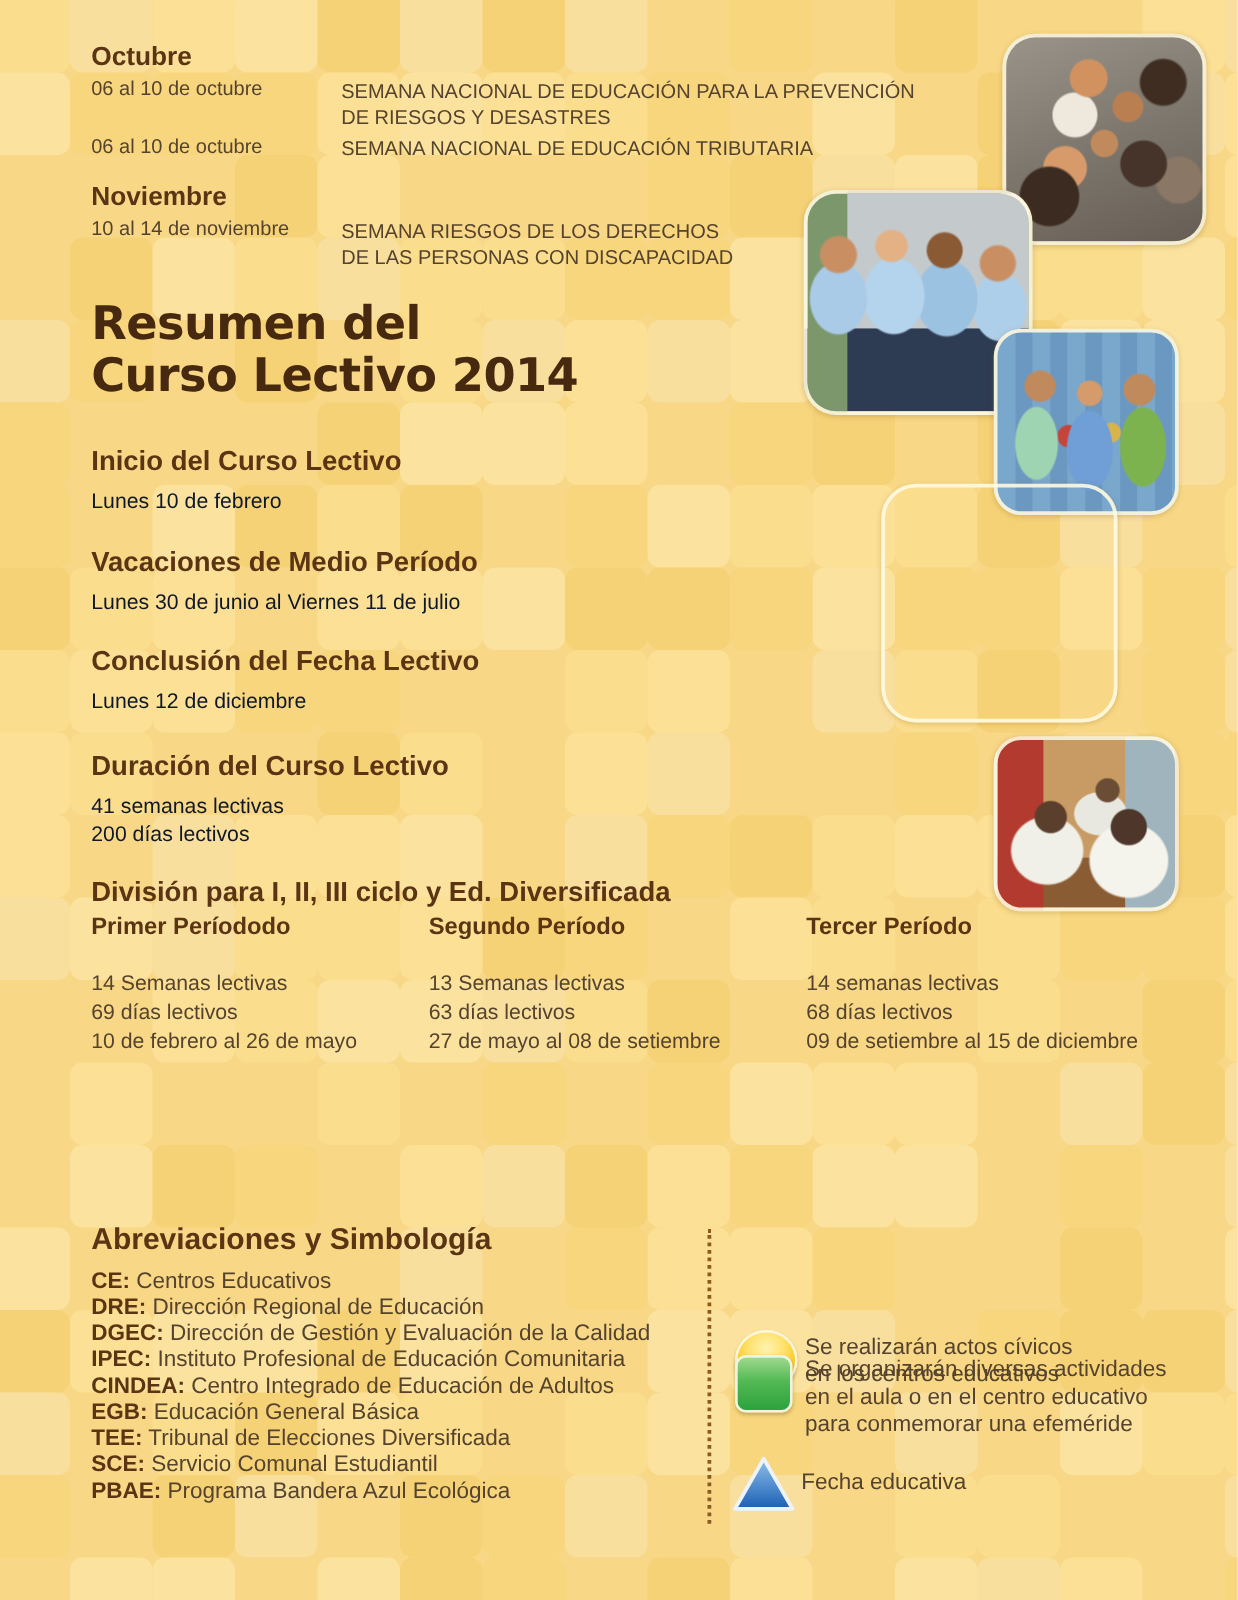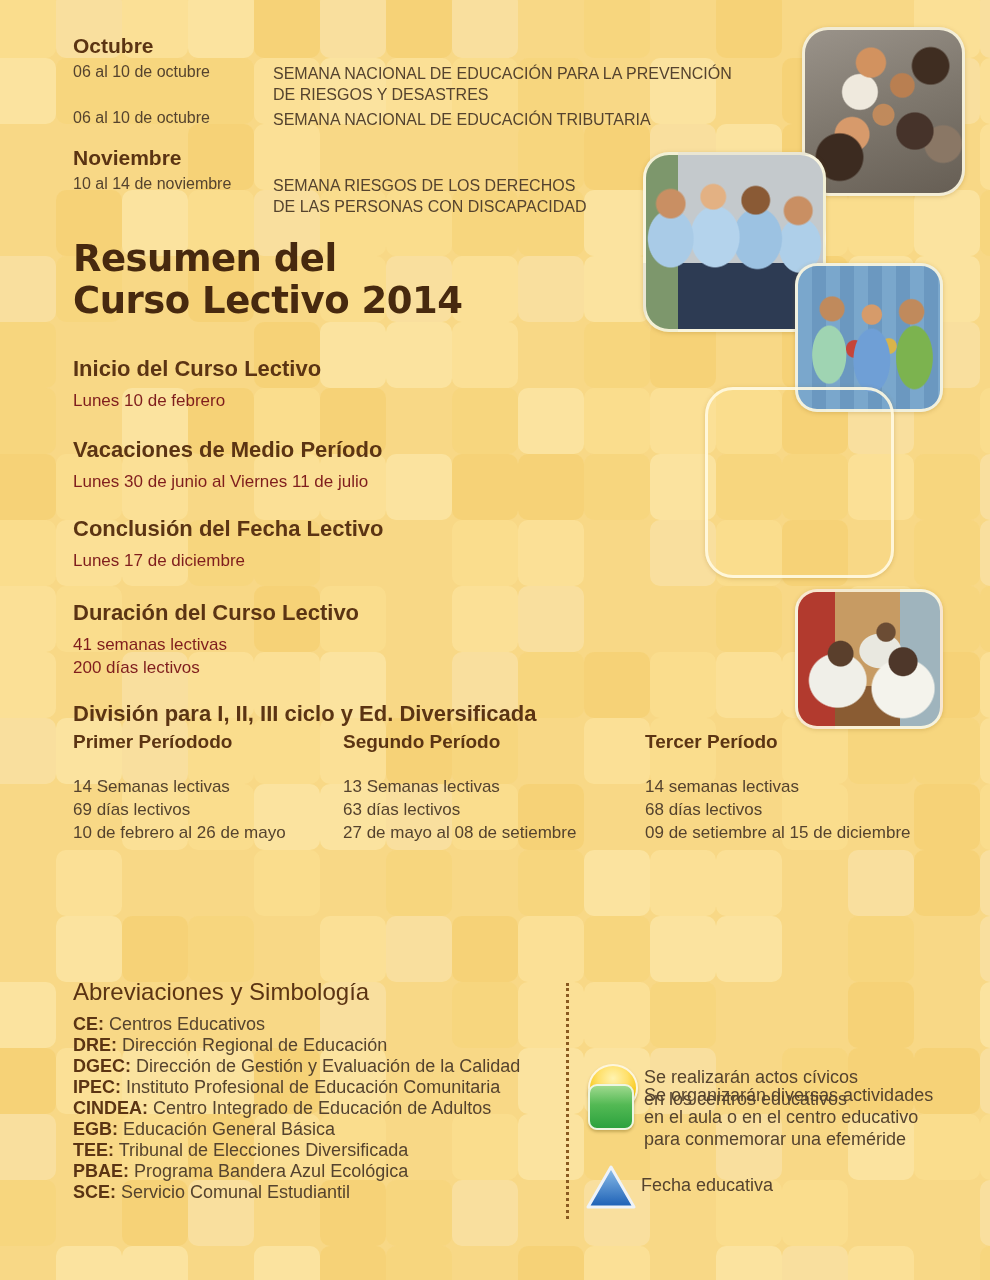--- a/index.html
+++ b/index.html
@@ -17,28 +17,28 @@
   .event-row{display:grid;grid-template-columns:200px 1fr;margin-bottom:4px;}
   .event-date{font-size:16px;color:#55432e;}
   .event-desc{font-size:16px;color:#55432e;white-space:pre-line;line-height:21px;}
 
   .big-title{
     font-family:"DejaVu Sans",sans-serif;
     font-size:37px;line-height:42px;font-weight:800;color:#47290f;
     letter-spacing:-0.5px;white-space:pre-line;margin:0;
   }
   .section-heading{font-size:22px;font-weight:bold;color:#5b3413;margin:0 0 7px 0;}
-  .section-body{font-size:17px;color:#7f1d1d;line-height:23px;white-space:pre-line;}
+  .section-body{font-size:17px;color:#0f172a;line-height:23px;white-space:pre-line;}
 
   .col-title{font-size:19px;font-weight:bold;color:#5b3413;margin:0;}
   .col-lines{font-size:17px;color:#55432e;line-height:23px;margin-top:22px;white-space:pre-line;}
 
   .notas-body{font-size:17px;color:#55432e;line-height:22px;white-space:pre-line;}
 
-  .abrev-heading{font-size:24px;font-weight:normal;color:#5b3413;margin:0 0 8px 0;}
+  .abrev-heading{font-size:24px;font-weight:bold;color:#5b3413;margin:0 0 8px 0;}
   .abrev-item{font-size:18px;color:#55432e;line-height:21px;}
   .abrev-term{font-weight:bold;color:#5b3413;}
 
   .legend-row{display:flex;align-items:flex-start;}
   .legend-icon-box{width:56px;flex:0 0 56px;display:flex;justify-content:flex-start;}
   .legend-text{font-size:18px;color:#55432e;line-height:22px;white-space:pre-line;padding-top:2px;}
 
   #divider-dotted{
     position:absolute;left:566px;top:983px;height:236px;width:0;
     border-left:3px dotted #8a5a20;z-index:5;
@@ -400,21 +400,21 @@
   <div class="content" style="left:73px;top:356px;width:600px;">
     <h2 class="section-heading">Inicio del Curso Lectivo</h2>
     <div class="section-body">Lunes 10 de febrero</div>
   </div>
   <div class="content" style="left:73px;top:437px;width:600px;">
     <h2 class="section-heading">Vacaciones de Medio Período</h2>
     <div class="section-body">Lunes 30 de junio al Viernes 11 de julio</div>
   </div>
   <div class="content" style="left:73px;top:516px;width:600px;">
     <h2 class="section-heading">Conclusión del Fecha Lectivo</h2>
-    <div class="section-body">Lunes 17 de diciembre</div>
+    <div class="section-body">Lunes 12 de diciembre</div>
   </div>
   <div class="content" style="left:73px;top:600px;width:600px;">
     <h2 class="section-heading">Duración del Curso Lectivo</h2>
     <div class="section-body">41 semanas lectivas
 200 días lectivos</div>
   </div>
 
   <h2 class="content section-heading" style="left:73px;top:701px;margin:0;">División para I, II, III ciclo y Ed. Diversificada</h2>
   <div class="content" style="left:73px;top:731px;width:260px;">
     <h3 class="col-title">Primer Períododo</h3>
@@ -438,22 +438,22 @@
 
   <div class="content" style="left:73px;top:978px;width:490px;">
     <h2 class="abrev-heading">Abreviaciones y Simbología</h2>
     <div class="abrev-item"><span class="abrev-term">CE:</span><span> Centros Educativos</span></div>
     <div class="abrev-item"><span class="abrev-term">DRE:</span><span> Dirección Regional de Educación</span></div>
     <div class="abrev-item"><span class="abrev-term">DGEC:</span><span> Dirección de Gestión y Evaluación de la Calidad</span></div>
     <div class="abrev-item"><span class="abrev-term">IPEC:</span><span> Instituto Profesional de Educación Comunitaria</span></div>
     <div class="abrev-item"><span class="abrev-term">CINDEA:</span><span> Centro Integrado de Educación de Adultos</span></div>
     <div class="abrev-item"><span class="abrev-term">EGB:</span><span> Educación General Básica</span></div>
     <div class="abrev-item"><span class="abrev-term">TEE:</span><span> Tribunal de Elecciones Diversificada</span></div>
+    <div class="abrev-item"><span class="abrev-term">SCE:</span><span> Servicio Comunal Estudiantil</span></div>
     <div class="abrev-item"><span class="abrev-term">PBAE:</span><span> Programa Bandera Azul Ecológica</span></div>
-    <div class="abrev-item"><span class="abrev-term">SCE:</span><span> Servicio Comunal Estudiantil</span></div>
   </div>
 
   <div id="divider-dotted"></div>
 
   <div class="content legend-row" style="left:588px;top:1064px;width:380px;">
     <div class="legend-icon-box">
         <div class="icon-circle-yellow"></div>
       </div>
     <div class="legend-text">Se realizarán actos cívicos
 en los centros educativos</div>

